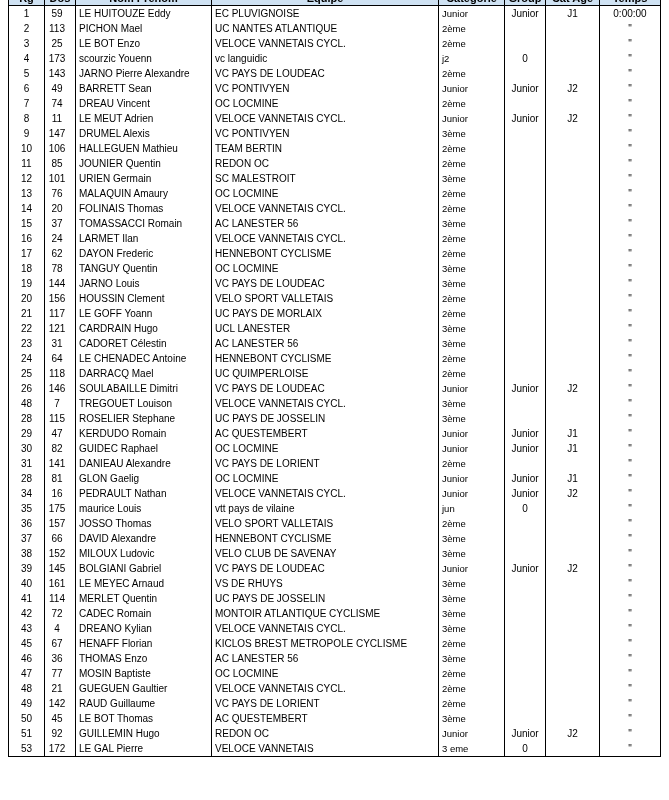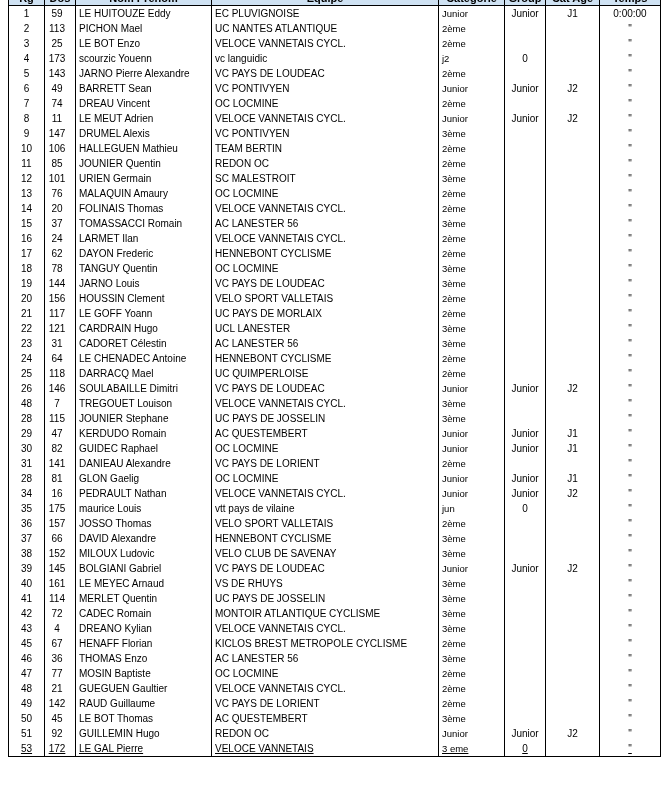--- a/index.html
+++ b/index.html
@@ -7,21 +7,21 @@
       font-family: "Liberation Sans", sans-serif; font-size: 10px; color: #000; }
     .sheet { position: absolute; left: 8px; top: -9px; }
     table { border-collapse: collapse; table-layout: fixed; }
     col.c-rg { width: 36px; } col.c-dos { width: 31px; } col.c-nom { width: 136px; }
     col.c-eq { width: 227px; } col.c-cat { width: 66px; } col.c-grp { width: 41px; }
     col.c-age { width: 54px; } col.c-tps { width: 61px; }
     th { height: 13px; background: #cfe2f3; border: 1px solid #000; font-weight: bold;
       font-size: 11px; padding: 0; text-align: center; line-height: 13px; overflow: hidden; white-space: nowrap; }
     td { height: 15px; padding: 0 3px; line-height: 15px; white-space: nowrap; overflow: hidden;
       border-left: 1px solid #000; border-right: 1px solid #000; }
-    tr:last-child td { border-bottom: 1px solid #000; text-decoration: underline; }
+    tr:last-child td { border-bottom: 1px solid #000; }
     td.rg, td.dos, td.grp, td.age, td.tps { text-align: center; }
     td.dos { text-align: center; padding-right: 9px; }
     td.nom, td.eq, td.cat { text-align: left; }
     td.cat { font-size: 9.5px; }
   </style>
 </head>
 <body>
 
 <div class="sheet">
   <table>
@@ -314,21 +314,21 @@
           <td class="nom">TREGOUET Louison</td>
           <td class="eq">VELOCE VANNETAIS CYCL.</td>
           <td class="cat">3ème</td>
           <td class="grp"></td>
           <td class="age"></td>
           <td class="tps">"</td>
         </tr>
         <tr>
           <td class="rg">28</td>
           <td class="dos">115</td>
-          <td class="nom">JOUNIER Stephane</td>
+          <td class="nom">ROSELIER Stephane</td>
           <td class="eq">UC PAYS DE JOSSELIN</td>
           <td class="cat">3ème</td>
           <td class="grp"></td>
           <td class="age"></td>
           <td class="tps">"</td>
         </tr>
         <tr>
           <td class="rg">29</td>
           <td class="dos">47</td>
           <td class="nom">KERDUDO Romain</td>

